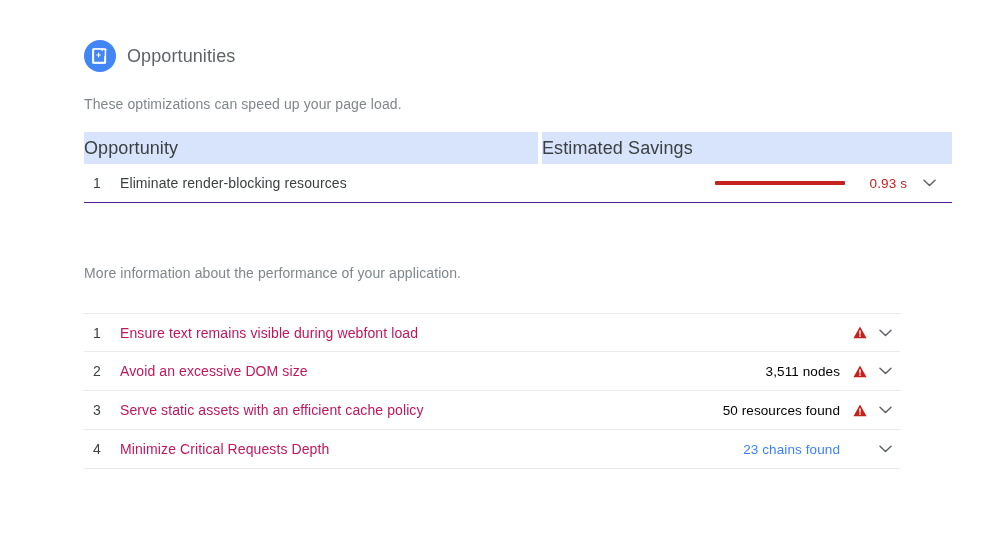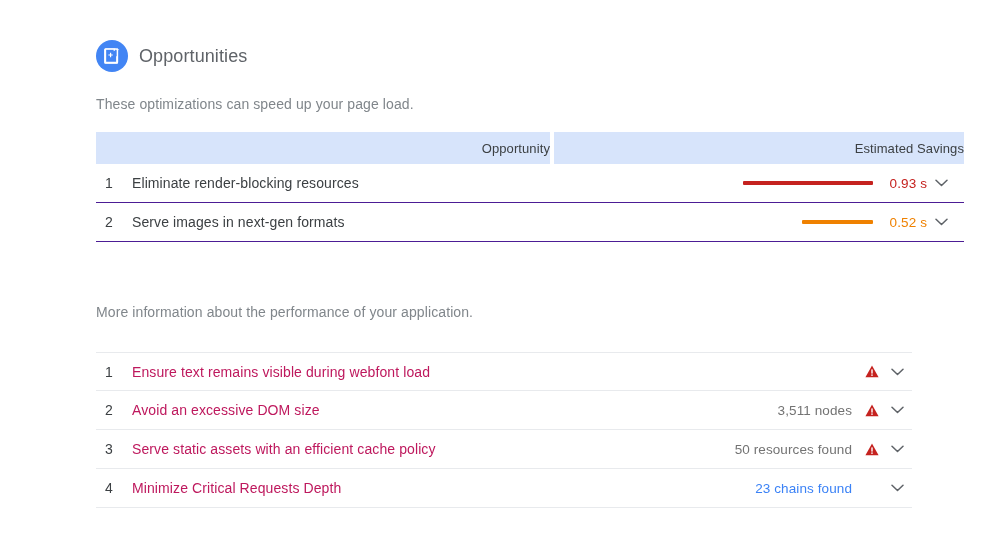--- a/index.html
+++ b/index.html
@@ -18,21 +18,21 @@
 
   .page {
     position: relative;
     width: 1004px;
     height: 556px;
     background: #fff;
   }
 
   .content {
     position: absolute;
-    left: 96px;
+    left: 84px;
     top: 0;
     width: 816px;
   }
 
   
   .section-header {
     display: flex;
     align-items: center;
     gap: 11px;
   }
@@ -62,25 +62,25 @@
 
   
   .opp-table {
     width: 816px;
     border-collapse: separate;
     border-spacing: 0;
     table-layout: fixed;
   }
   .opp-table th {
     background: #d7e4fb;
-    font-size: 13px;
+    font-size: 18px;
     font-weight: 400;
     color: #3c4043;
     height: 32px;
-    text-align: right;
+    text-align: left;
     padding: 0;
     letter-spacing: .1px;
   }
   .opp-table th.col-opportunity { width: 454px; }
   .opp-table th.spacer-col {
     width: 4px;
     background: #ffffff;
     padding: 0;
   }
   .opp-table th.col-savings { width: 410px; }
@@ -107,21 +107,21 @@
     letter-spacing: .1px;
   }
 
   .savings-cell {
     padding: 0 !important;
   }
   .savings-inner {
     display: flex;
     align-items: center;
     justify-content: flex-end;
-    gap: 0;
+    gap: 8px;
     padding-right: 9px;
     height: 38px;
   }
   .bar-track {
     width: 130px;
     height: 4px;
     position: relative;
     margin-right: 14px;
   }
   .bar-fill {
@@ -170,21 +170,21 @@
     color: #be185d;
     letter-spacing: .1px;
   }
   .diag-value {
     font-size: 13.5px;
     letter-spacing: .1px;
     text-align: right;
     padding-right: 10px;
     white-space: nowrap;
   }
-  .diag-value.warn { color: #737373; }
+  .diag-value.warn { color: #000000; }
   .diag-value.plain { color: #3b82f6; }
   .warn-slot {
     width: 20px;
     flex: 0 0 20px;
     display: flex;
     align-items: center;
     justify-content: center;
   }
   .diag-chev {
     width: 30px;
@@ -244,38 +244,20 @@
               <span class="savings-value" id="val0" style="color: rgb(197, 34, 31);">0.93 s</span>
               <span class="chev">
                 <svg class="chev-glyph" width="13" height="8" viewBox="0 0 13 8" aria-hidden="true">
                   <path d="M1 1.2 L6.5 6.5 L12 1.2" fill="none" stroke="#5f6368" stroke-width="1.5" stroke-linecap="round" stroke-linejoin="round"></path>
                 </svg>
               </span>
             </div>
           </td>
         </tr>
 
-        <tr class="opp-row">
-          <td colspan="2">
-            <span class="row-index">2</span><span class="row-label">Serve images in next-gen formats</span>
-          </td>
-          <td class="savings-cell">
-            <div class="savings-inner">
-              <span class="bar-track">
-                <span class="bar-fill" id="bar1" style="width: 54.5%; background: rgb(239, 129, 0);"></span>
-              </span>
-              <span class="savings-value" id="val1" style="color: rgb(239, 129, 0);">0.52 s</span>
-              <span class="chev">
-                <svg class="chev-glyph" width="13" height="8" viewBox="0 0 13 8" aria-hidden="true">
-                  <path d="M1 1.2 L6.5 6.5 L12 1.2" fill="none" stroke="#5f6368" stroke-width="1.5" stroke-linecap="round" stroke-linejoin="round"></path>
-                </svg>
-              </span>
-            </div>
-          </td>
-        </tr>
 
       </tbody>
     </table>
 
     <div style="height:38px"></div>
 
 
     <div style="height:24px"></div>
 
     <div class="section-desc">More information about the performance of your application.</div>

